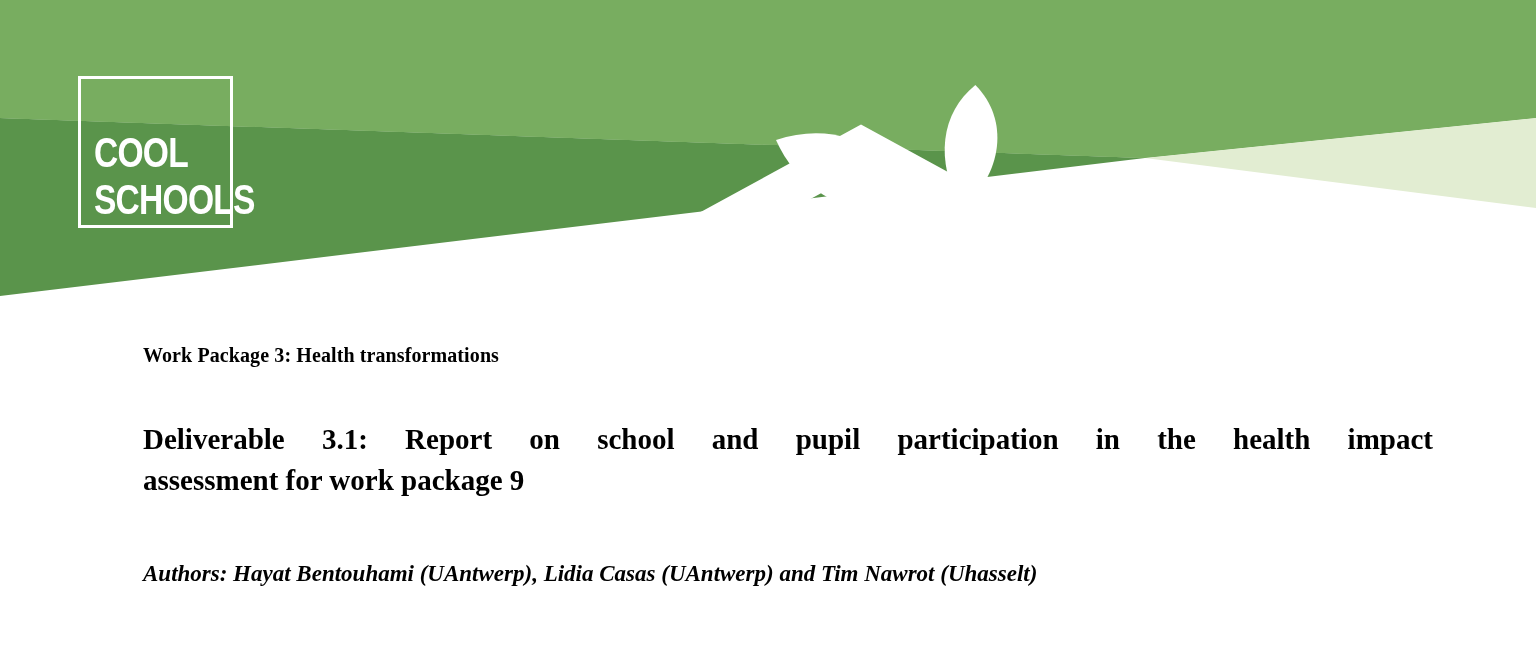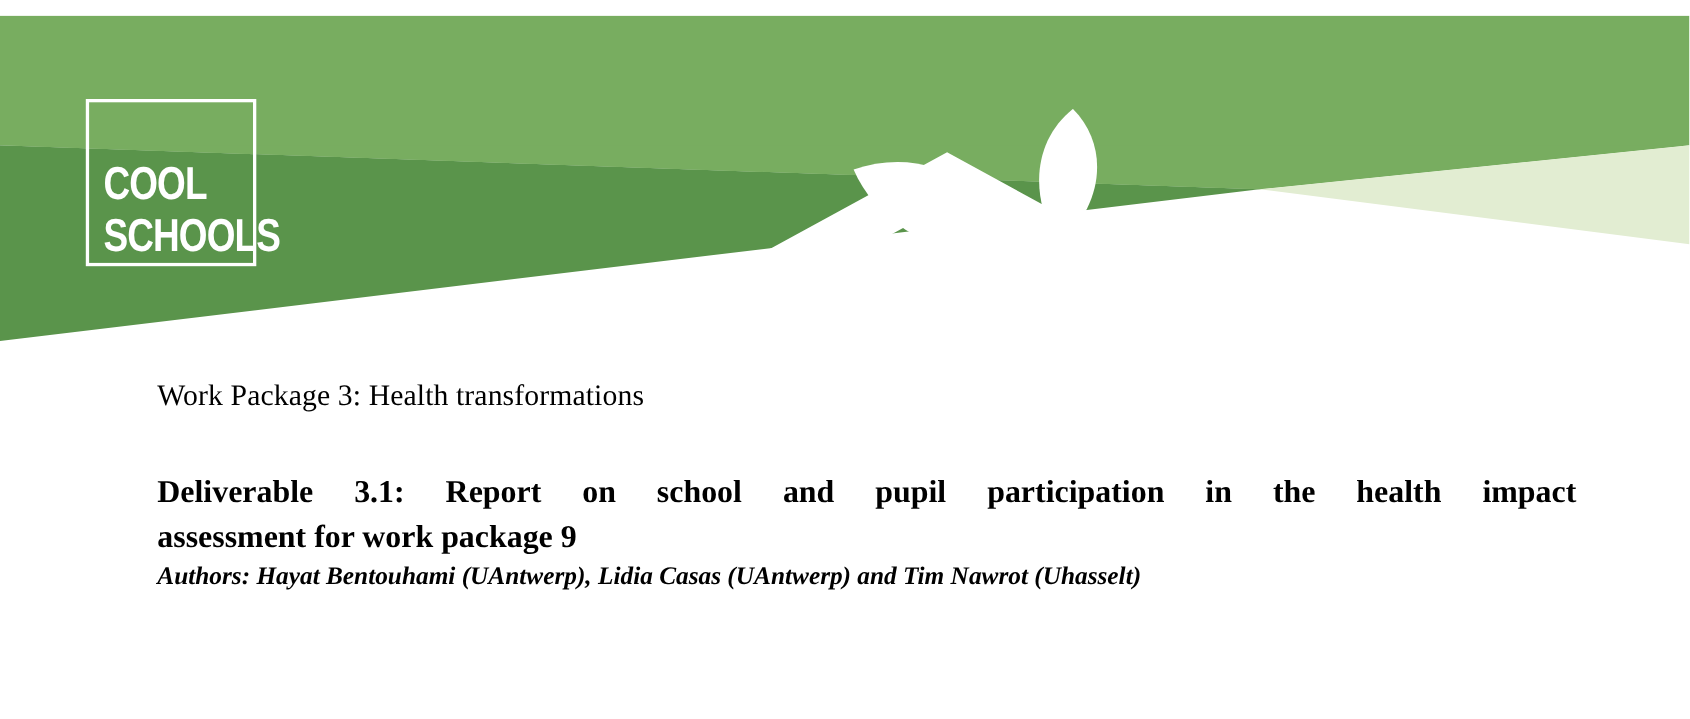--- a/index.html
+++ b/index.html
@@ -16,21 +16,20 @@
   }
 
   
   #banner {
     position: absolute;
     left: 0;
     top: 0;
     width: 1536px;
     height: 330px;
     overflow: hidden;
-    margin-top: 14px;
   }
   #banner svg {
     display: block;
     width: 1536px;
     height: 330px;
   }
 
   
   #logo {
     position: absolute;
@@ -80,22 +79,22 @@
   }
 
   
   #doc {
     position: absolute;
     left: 143px;
     top: 344px;
     width: 1290px;
   }
   #wp-title {
-    font-size: 27px;
-    font-weight: normal;
+    font-size: 20px;
+    font-weight: bold;
     color: #000000;
     letter-spacing: 0.1px;
     margin: 0;
   }
   #deliverable-title {
     font-size: 29px;
     font-weight: bold;
     color: #000000;
     margin: 52px 0 0 0;
     text-align: justify;
@@ -104,20 +103,21 @@
   }
   #deliverable-title > span {
     display: block;
   }
   #deliverable-line-1 {
     text-align: justify;
     text-align-last: justify;
     margin-top: 32px;
   }
   #authors-block {
+    margin-top: 58px;
   }
   .byline {
     font-size: 23px;
     font-weight: bold;
     font-style: italic;
     color: #000000;
     line-height: 1.33;
     margin: 0;
     white-space: nowrap;
   }

